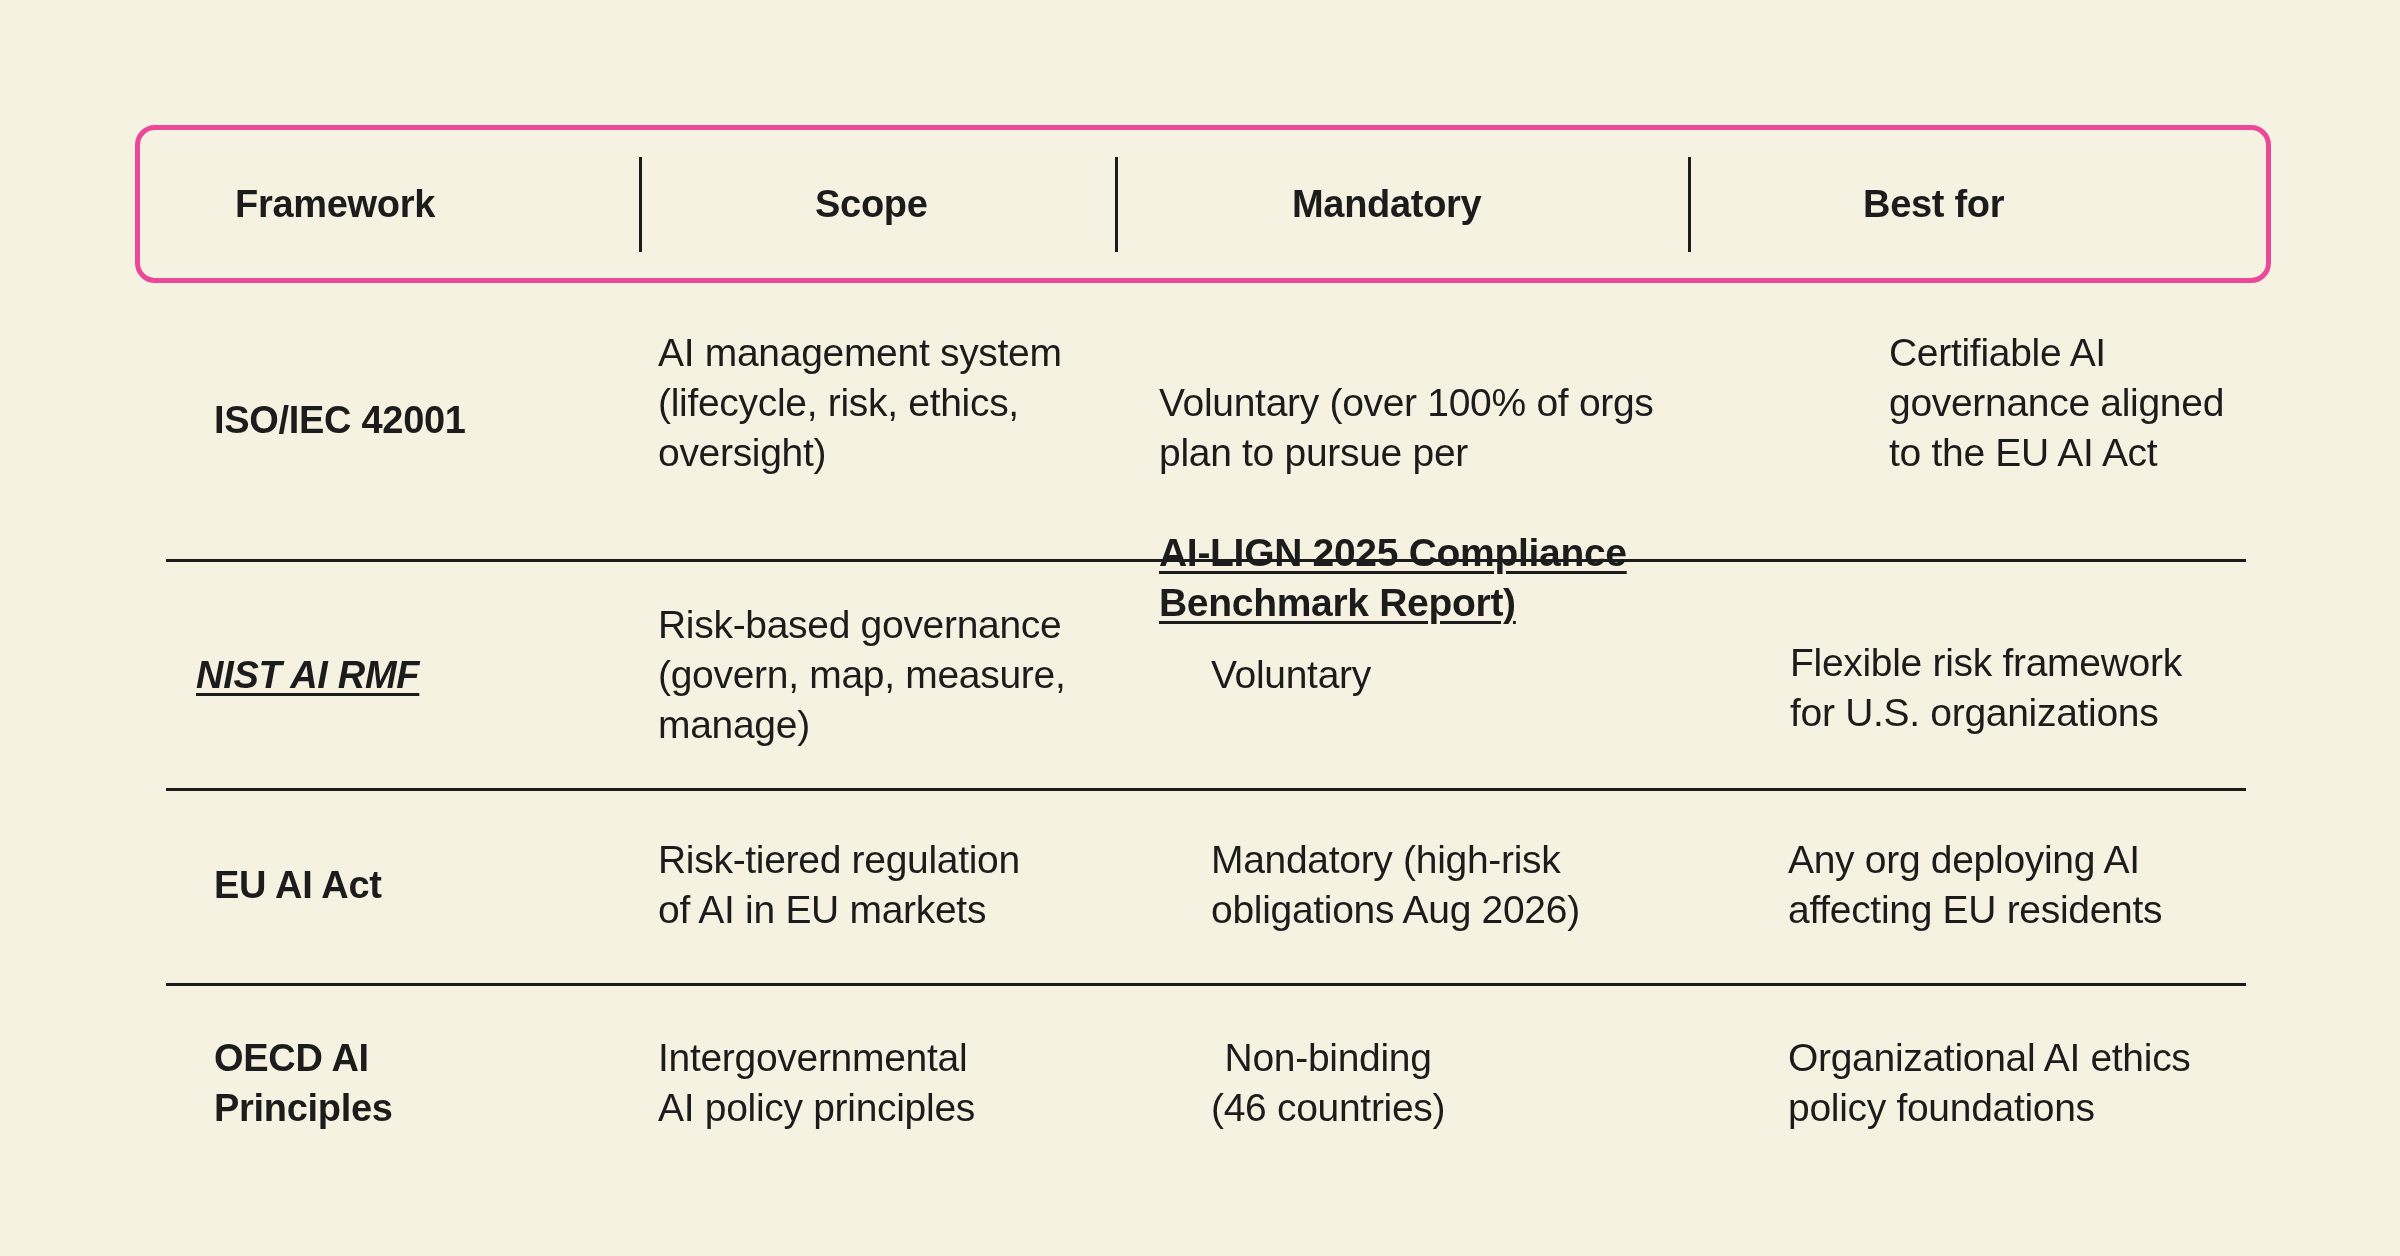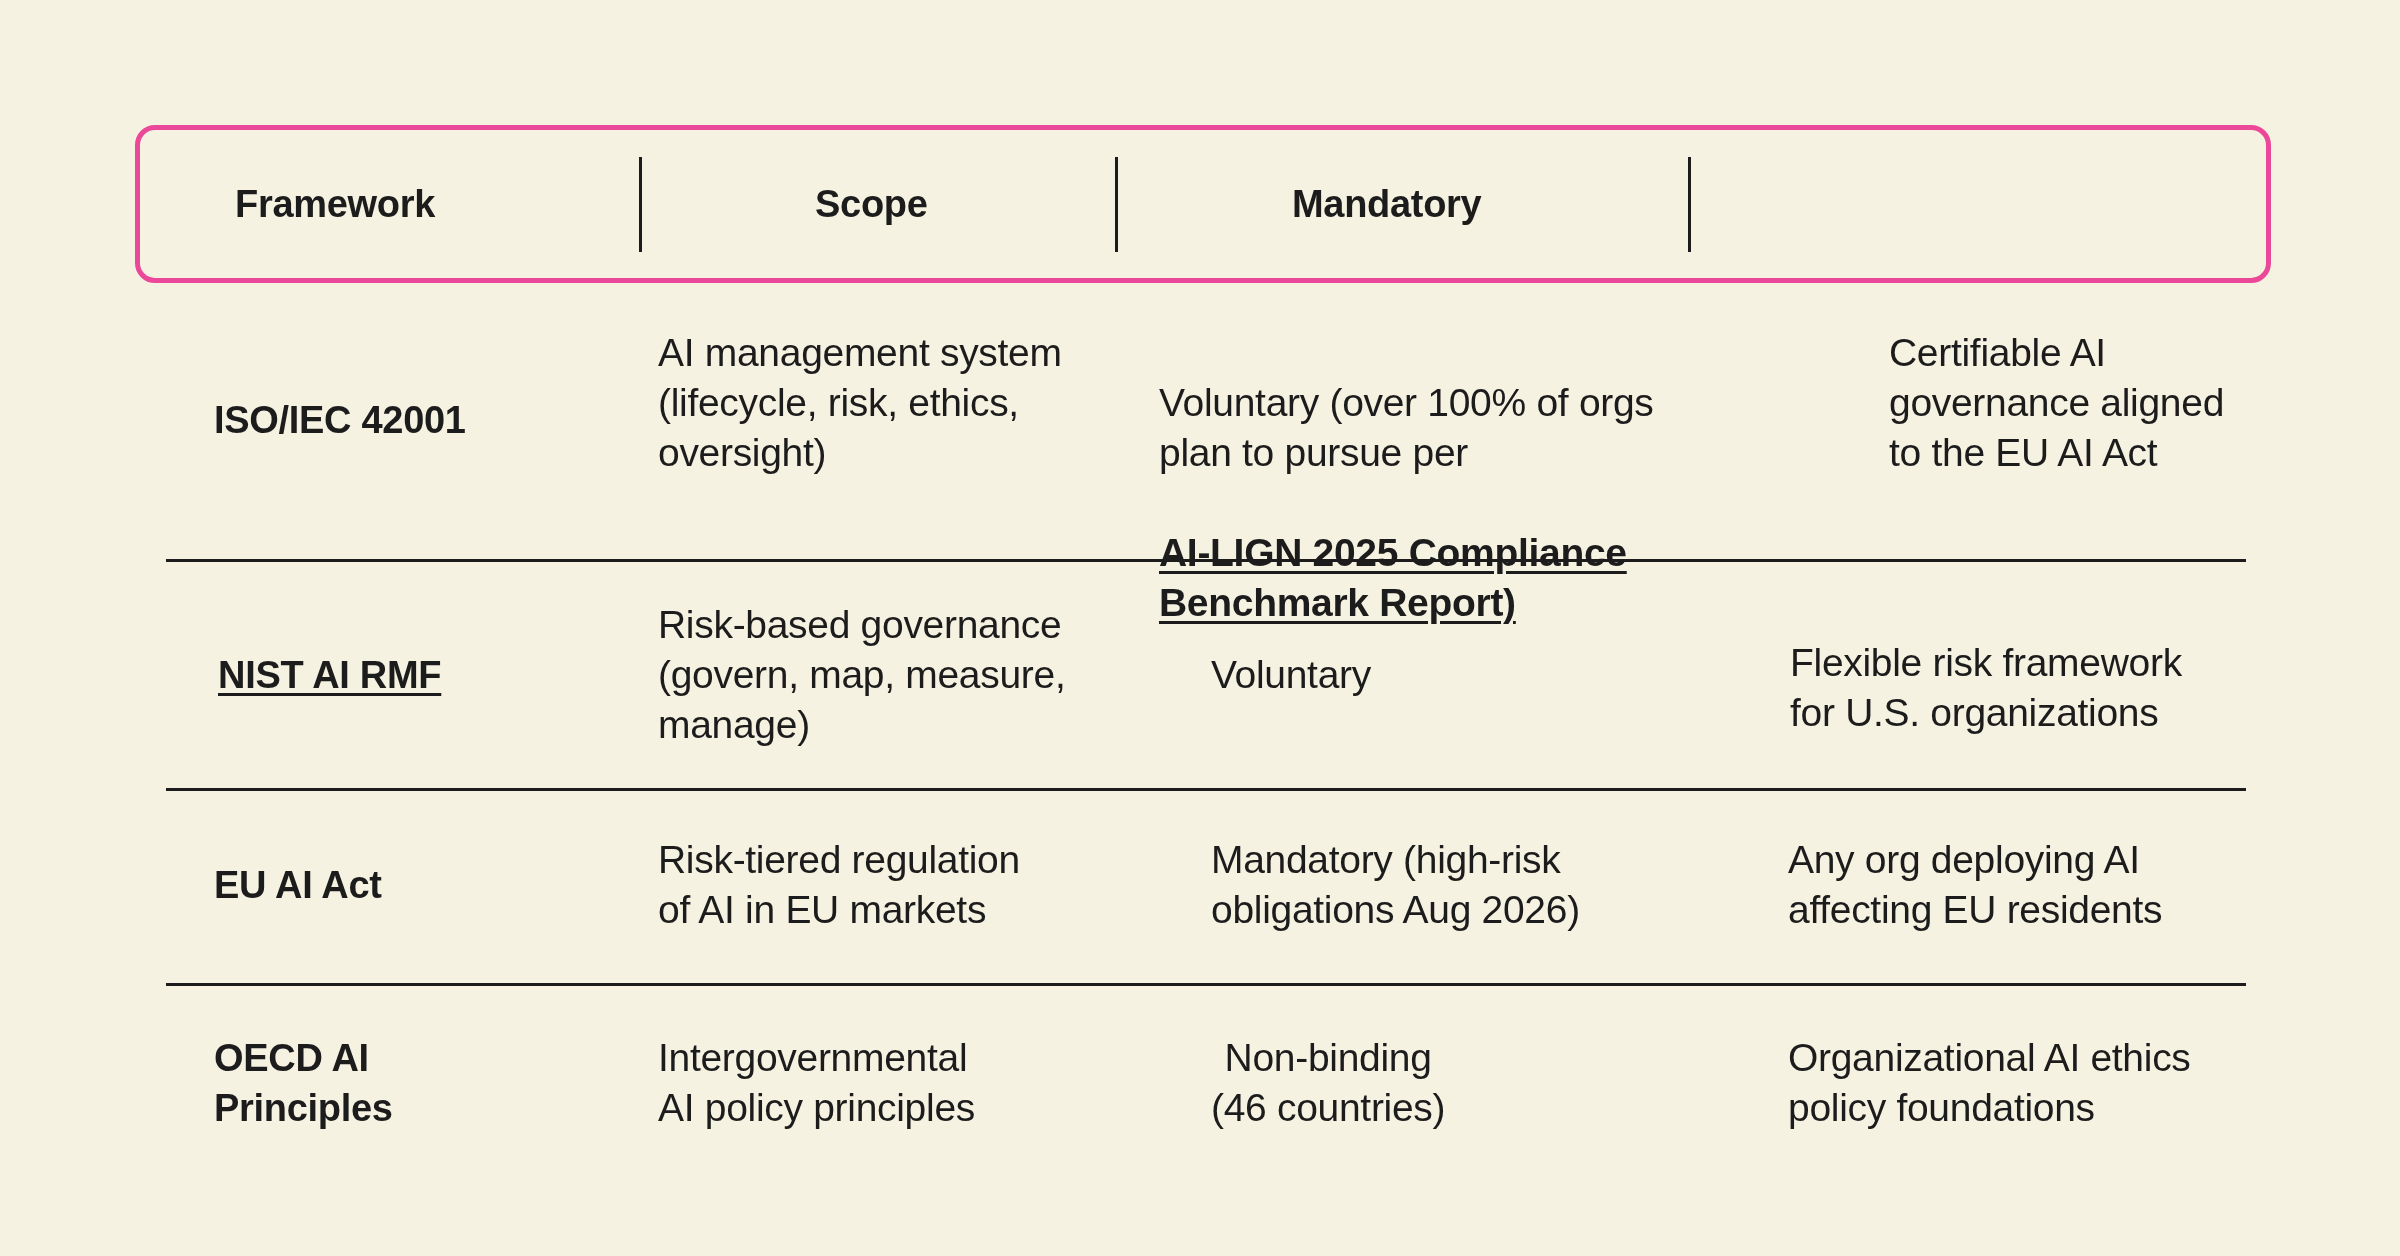--- a/index.html
+++ b/index.html
@@ -61,41 +61,42 @@
 </head>
 <body>
 
 <div class="header-box">
   <span class="hdr" style="left:95px;">Framework</span>
   <div class="divider" style="left:499px;"></div>
   <span class="hdr" style="left:675px;">Scope</span>
   <div class="divider" style="left:975px;"></div>
   <span class="hdr" style="left:1152px;">Mandatory</span>
   <div class="divider" style="left:1548px;"></div>
+  <span class="hdr" style="left:1723px;">Best for</span>
 </div>
 
 <div>
   <div class="cell fw" style="left:214px; top:395px;">ISO/IEC 42001</div>
   <div class="cell" style="left:658px; top:328px;">AI management system
 (lifecycle, risk, ethics,
 oversight)</div>
   <div class="cell" style="left:1159px; top:328px;">
     <span>Voluntary (over 100% of orgs
 plan to pursue per</span><br>
     <a class="link" style="white-space: pre-line;">AI-LIGN 2025 Compliance
 Benchmark Report)</a>
   </div>
   <div class="cell" style="left:1889px; top:328px;">Certifiable AI
 governance aligned
 to the EU AI Act</div>
 </div>
 <div class="rowline" style="top:559px;"></div>
 
 <div>
-  <a class="cell fw link" style="left:218px; top:650px;">NIST AI RMF</a>
+  <a class="cell fw link" style="left:196px; top:650px;font-style:italic;">NIST AI RMF</a>
   <div class="cell" style="left:658px; top:600px;">Risk-based governance
 (govern, map, measure,
 manage)</div>
   <div class="cell" style="left:1211px; top:650px;">Voluntary</div>
   <div class="cell" style="left:1790px; top:626px;margin-top:12px;">Flexible risk framework
 for U.S. organizations</div>
 </div>
 <div class="rowline" style="top:788px;"></div>
 
 <div>

